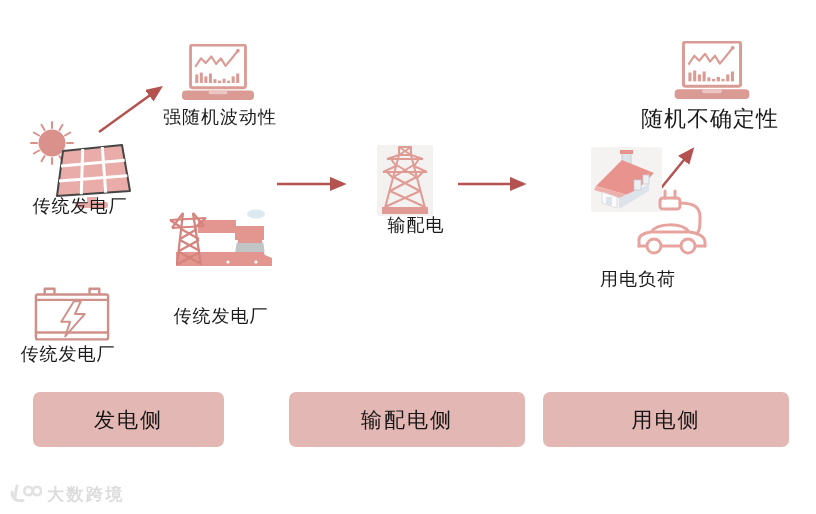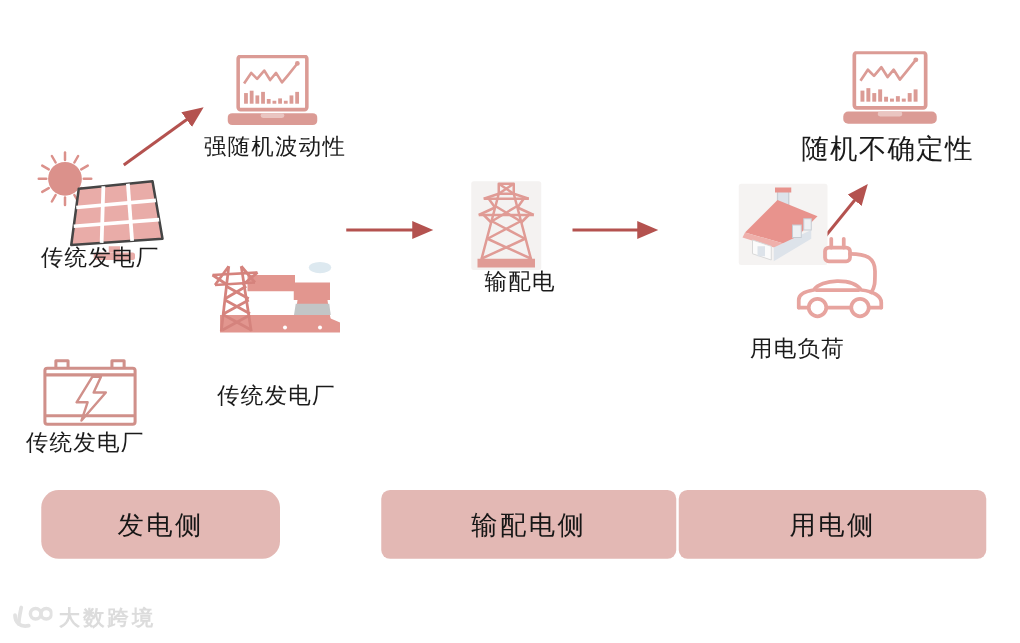--- a/index.html
+++ b/index.html
@@ -200,24 +200,24 @@
           <rect x="47.6" y="38.5" width="3.2" height="2.5"></rect>
         <rect x="52.4" y="34" width="3.2" height="7"></rect>
           <rect x="57.2" y="31" width="3.2" height="10"></rect>
       </g>
       <rect x="0" y="49" width="76" height="10" rx="4" fill="#db9b95"></rect>
       <rect x="28" y="49" width="20" height="4" rx="2" fill="#eac5c1"></rect>
     </svg>
   </div>
   <div class="label" style="left:632px;top:106px;width:156px;font-size:22px;">随机不确定性</div>
 
-  <div class="bar" style="left:33px;width:191px;border-radius:14px;">
+  <div class="bar" style="left:33px;width:191px;">
     <span>发电侧</span>
   </div>
-  <div class="bar" style="left:289px;width:236px;margin-left:16px;">
+  <div class="bar" style="left:289px;width:236px;">
     <span>输配电侧</span>
   </div>
   <div class="bar" style="left:543px;width:246px;">
     <span>用电侧</span>
   </div>
 
   <div class="watermark">
     <svg width="34" height="24" viewBox="0 0 34 24">
       <g stroke="#e2e2e2" fill="none" stroke-linecap="round">
         <path d="M9,4 C8,9 7,13 7,17" stroke-width="3"></path>

